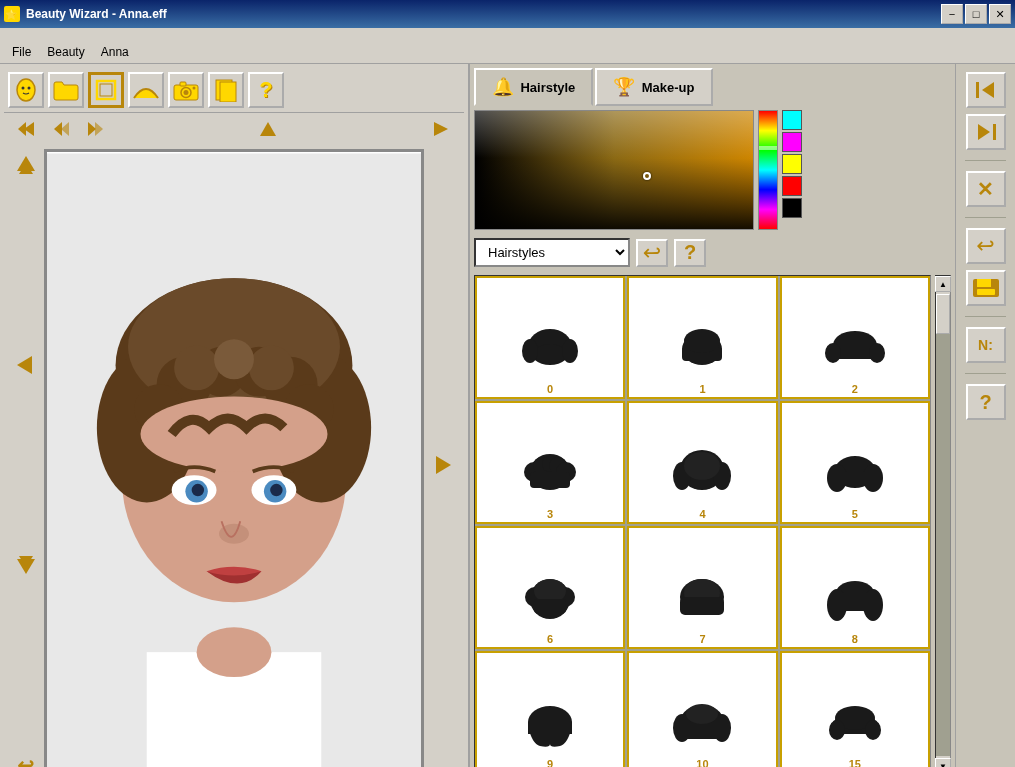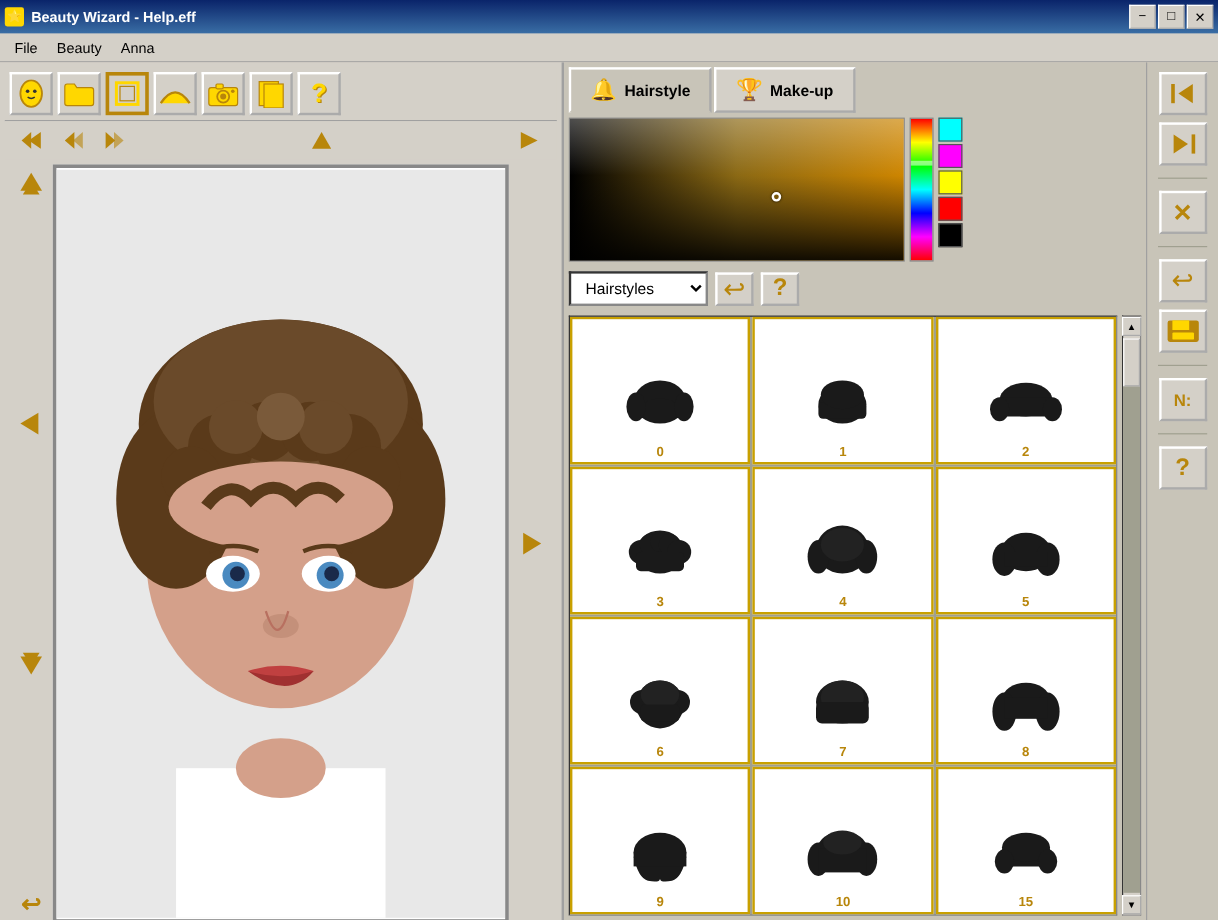--- a/index.html
+++ b/index.html
@@ -27,20 +27,21 @@
     .title-btn.close { background: #d4d0c8; }
 
     
     .menu-bar {
       background: #d4d0c8;
       height: 24px;
       display: flex;
       align-items: center;
       padding: 0 4px;
       border-bottom: 1px solid #a0a0a0;
+      margin-top: 12px;
     }
     .menu-item {
       padding: 2px 8px;
       cursor: pointer;
       font-size: 12px;
     }
 
     
     .main-container {
       display: flex;
@@ -216,21 +217,21 @@
       display: flex;
       align-items: center;
       gap: 6px;
       margin-bottom: 8px;
     }
     .hairstyle-select {
       padding: 4px 8px;
       font-size: 13px;
       background: white;
       border: 2px inset #888;
-      width: 116px;
+      width: 156px;
     }
     .hs-btn {
       width: 32px; height: 28px;
       background: #d4d0c8;
       border: 2px outset #fff;
       cursor: pointer;
       display: flex; align-items: center; justify-content: center;
       font-size: 16px; color: #b8860b;
     }
 
@@ -319,21 +320,21 @@
       font-size: 18px; color: #b8860b;
     }
     .fr-sep { width: 80%; height: 1px; background: #a0a090; margin: 4px 0; }
   </style>
 </head>
 <body>
 
 <div class="title-bar">
   <div class="title-bar-left">
     <div class="title-icon">⭐</div>
-    <span>Beauty Wizard - Help.eff</span>
+    <span>Beauty Wizard - Anna.eff</span>
   </div>
   <div class="title-controls">
     <div class="title-btn">−</div>
     <div class="title-btn">□</div>
     <div class="title-btn close">✕</div>
   </div>
 </div>
 
 <div class="menu-bar">
   <span class="menu-item">File</span>

